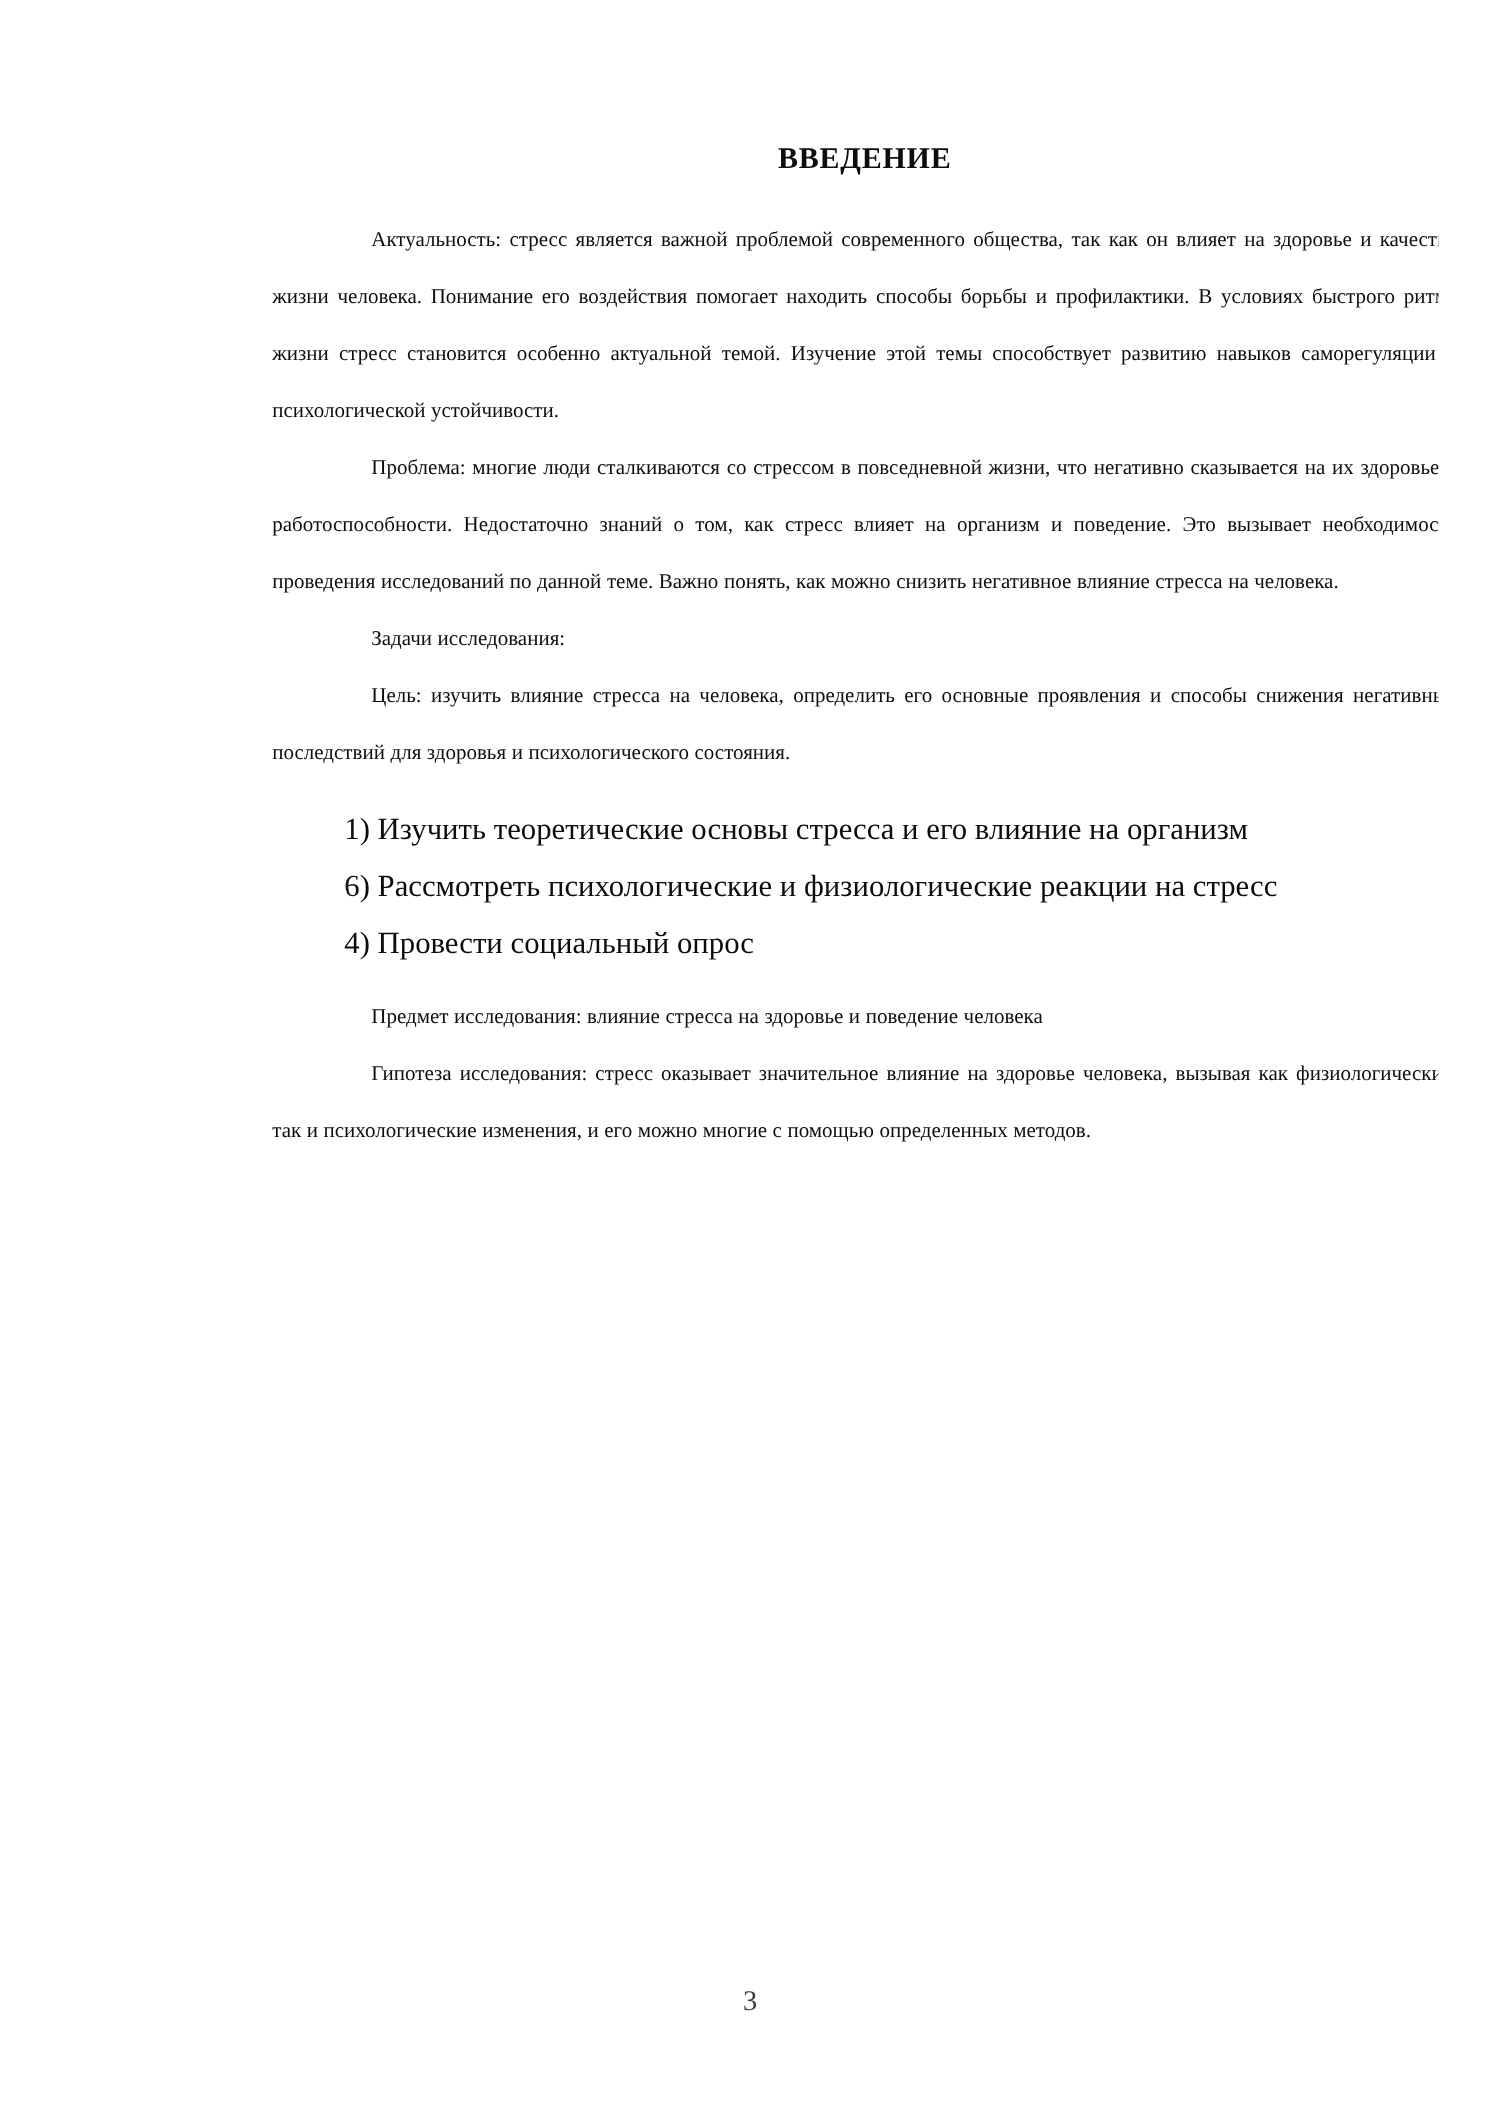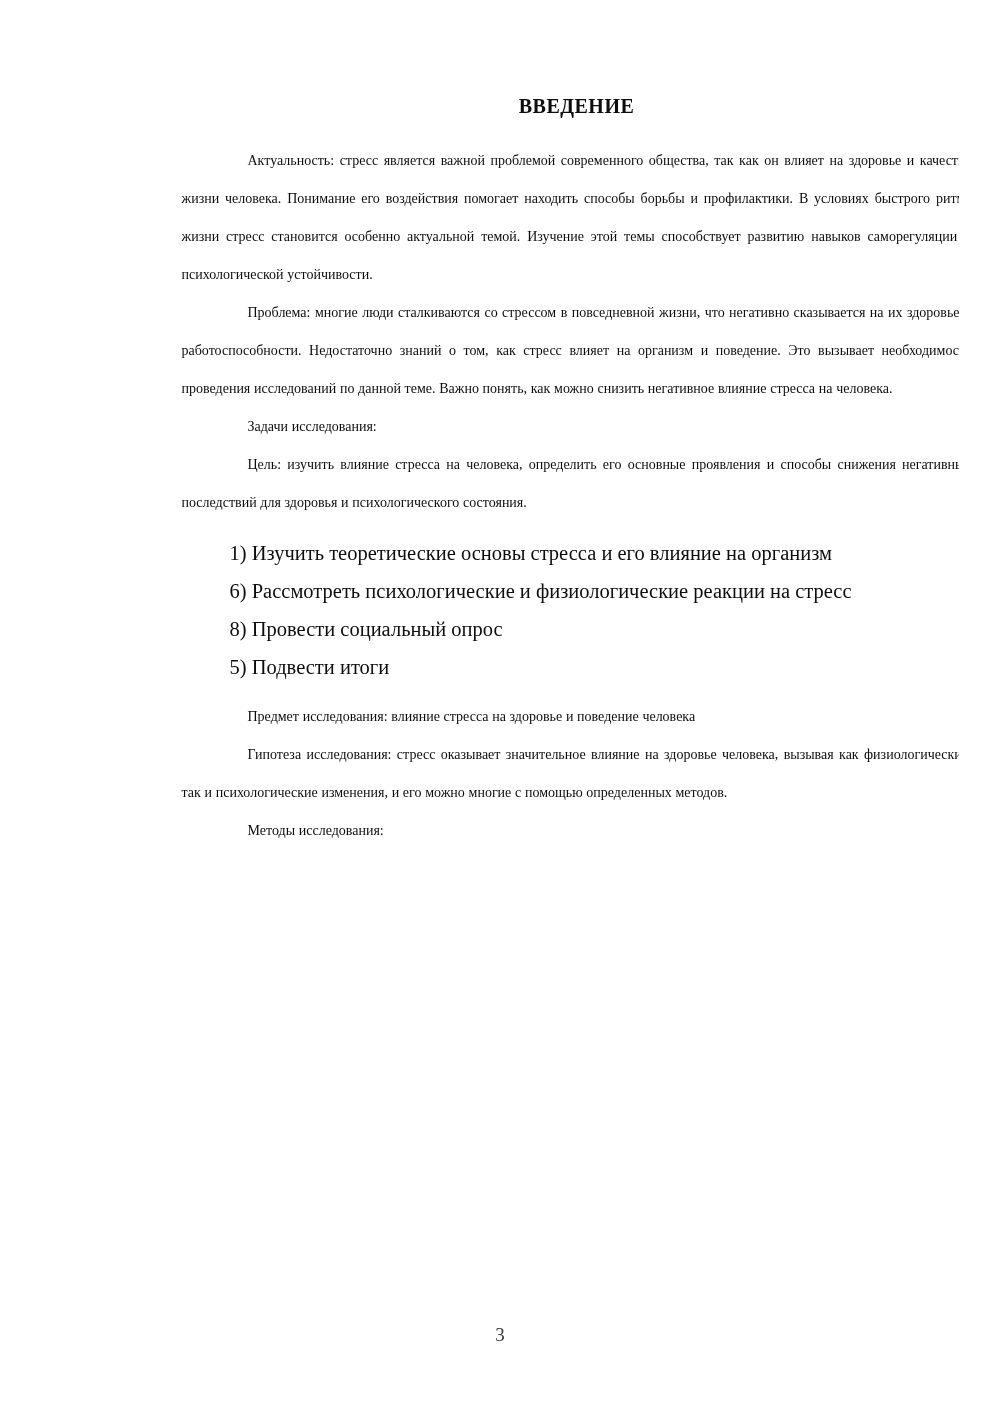--- a/index.html
+++ b/index.html
@@ -100,29 +100,27 @@
 
       <p class="para">Проблема: многие люди сталкиваются со стрессом в повседневной жизни, что негативно сказывается на их здоровье и работоспособности. Недостаточно знаний о том, как стресс влияет на организм и поведение. Это вызывает необходимость проведения исследований по данной теме. Важно понять, как можно снизить негативное влияние стресса на человека.</p>
 
       <p class="para last-left">Задачи исследования:</p>
 
       <p class="para">Цель: изучить влияние стресса на человека, определить его основные проявления и способы снижения негативных последствий для здоровья и психологического состояния.</p>
 
       <ol class="tasks">
         <li>1) Изучить теоретические основы стресса и его влияние на организм</li>
         <li>6) Рассмотреть психологические и физиологические реакции на стресс</li>
-        <li>8) Провести социальный опрос</li>
-        <li>5) Подвести итоги</li>
+        <li>4) Провести социальный опрос</li>
       </ol>
 
 
       <p class="para">Предмет исследования: влияние стресса на здоровье и поведение человека</p>
 
       <p class="para">Гипотеза исследования: стресс оказывает значительное влияние на здоровье человека, вызывая как физиологические, так и психологические изменения, и его можно многие с помощью определенных методов.</p>
 
-      <p class="para last-left">Методы исследования:</p>
 
     </div>
   </div>
 
   <div class="page-number">3</div>
 
 </div>
 
 </body></html>

